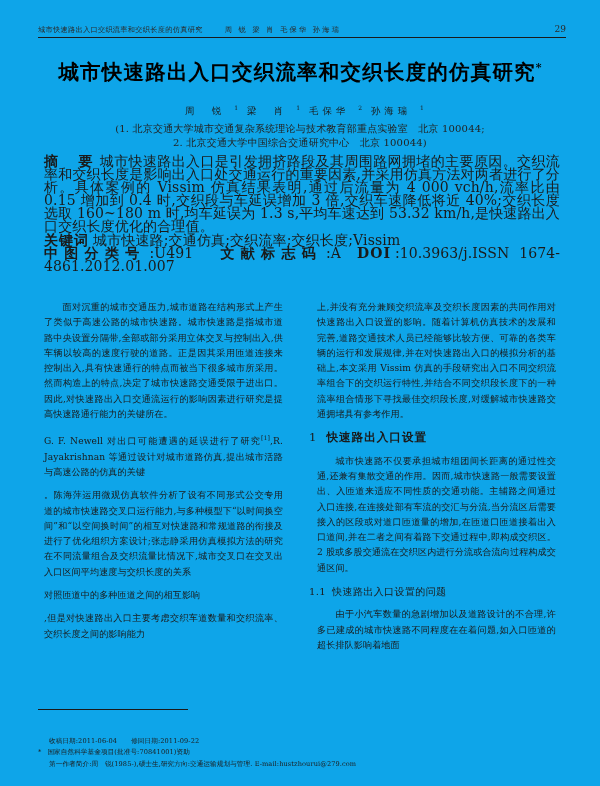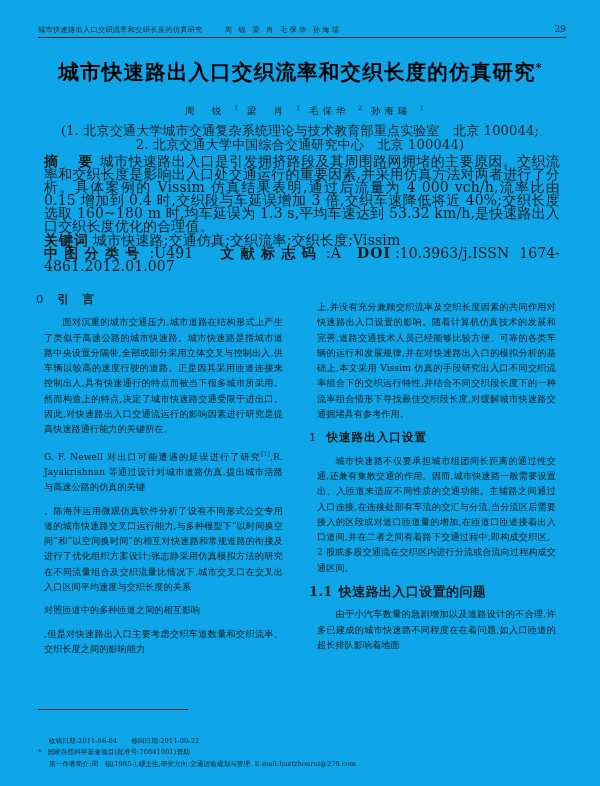--- a/index.html
+++ b/index.html
@@ -91,21 +91,21 @@
   }
   .authors sup {
     font-size: 6px;
     letter-spacing: 0;
   }
   .affil {
     position: absolute;
     left: 0;
     width: 100%;
     text-align: center;
-    font-size: 13px;
+    font-size: 10px;
     letter-spacing: 0.2px;
     color: #222;
   }
   .affil.a1 { top: 122px; }
   .affil.a2 { top: 136px; }
 
   
   .abs-block {
     position: absolute;
     top: 155px;
@@ -151,22 +151,22 @@
   .sec-h {
     font-size: 11.6px;
     font-weight: bold;
     margin: 0 0 6px 0;
     letter-spacing: 1px;
   }
   .sec-h .num { font-weight: normal; font-family: "DejaVu Serif", serif; }
   .sec-h .sp { display: inline-block; width: 13px; }
   .sec-h .sp2 { display: inline-block; width: 9px; }
   .sec-h2 {
-    font-size: 13px;
-    font-weight: bold;
+    font-size: 10px;
+    font-weight: normal;
     margin: 5px 0 1px 0;
     letter-spacing: 0.4px;
   }
   .sec-h2 .sp { display: inline-block; width: 6px; }
   .sup-ref { font-size: 6.2px; vertical-align: super; }
 
   
   .fn-rule {
     position: absolute;
     bottom: 76px;
@@ -215,21 +215,20 @@
 
   <div class="abs-block">
     <p><span class="lbl">摘　要</span><span class="abs-body">城市快速路出入口是引发拥挤路段及其周围路网拥堵的主要原因。交织流率和交织长度是影响出入口处交通运行的重要因素,并采用仿真方法对两者进行了分析。具体案例的 Vissim 仿真结果表明,通过后流量为 4 000 vch/h,流率比由 0.15 增加到 0.4 时,交织段与车延误增加 3 倍,交织车速降低将近 40%;交织长度选取 160~180 m 时,均车延误为 1.3 s,平均车速达到 53.32 km/h,是快速路出入口交织长度优化的合理值。</span></p>
     <p class="kw-line"><span class="lbl2">关键词</span><span>城市快速路;交通仿真;交织流率;交织长度;Vissim</span></p>
     <p class="cls-line"><span class="lbl2">中图分类号</span>:<span>U491</span><span class="gap"></span><span class="lbl2">文献标志码</span>:<span>A</span><span class="gap2"></span><span class="lbl2">DOI</span>:<span>10.3963/j.ISSN 1674-4861.2012.01.007</span></p>
   </div>
 
   <div class="cols">
 
     <div class="col">
-      <div class="sec-h"><span class="num">0</span><span class="sp"></span><span>引　言</span></div>
       <p>面对沉重的城市交通压力,城市道路在结构形式上产生了类似于高速公路的城市快速路。城市快速路是指城市道路中央设置分隔带,全部或部分采用立体交叉与控制出入,供车辆以较高的速度行驶的道路。正是因其采用匝道连接来控制出入,具有快速通行的特点而被当下很多城市所采用。然而构造上的特点,决定了城市快速路交通受限于进出口。因此,对快速路出入口交通流运行的影响因素进行研究是提高快速路通行能力的关键所在。</p>
       <p class="noind"><span>G. F. Newell 对出口可能遭遇的</span><span>延误进行了研究</span><span class="sup-ref">[1]</span><span>,R. Jayakrishnan 等通过设计对城市道路仿真,提出城市活路与高速公路的仿真的关键</span></p>
       <p class="noind">。陈海萍运用微观仿真软件分析了设有不同形式公交专用道的城市快速路交叉口运行能力,与多种模型下“以时间换空间”和“以空间换时间”的相互对快速路和常规道路的衔接及进行了优化组织方案设计;张志静采用仿真模拟方法的研究在不同流量组合及交织流量比情况下,城市交叉口在交叉出入口区间平均速度与交织长度的关系</p>
       <p class="noind">对照匝道中的多种匝道之间的相互影响</p>
       <p class="noind">,但是对快速路出入口主要考虑交织车道数量和交织流率、交织长度之间的影响能力</p>
     </div>
 
     <div class="col">
       <p class="noind">上,并没有充分兼顾交织流率及交织长度因素的共同作用对快速路出入口设置的影响。随着计算机仿真技术的发展和完善,道路交通技术人员已经能够比较方便、可靠的各类车辆的运行和发展规律,并在对快速路出入口的模拟分析的基础上,本文采用 Vissim 仿真的手段研究出入口不同交织流率组合下的交织运行特性,并结合不同交织段长度下的一种流率组合情形下寻找最佳交织段长度,对缓解城市快速路交通拥堵具有参考作用。</p>
       <div class="sec-h"><span class="num">1</span><span class="sp2"></span><span>快速路出入口设置</span></div>

